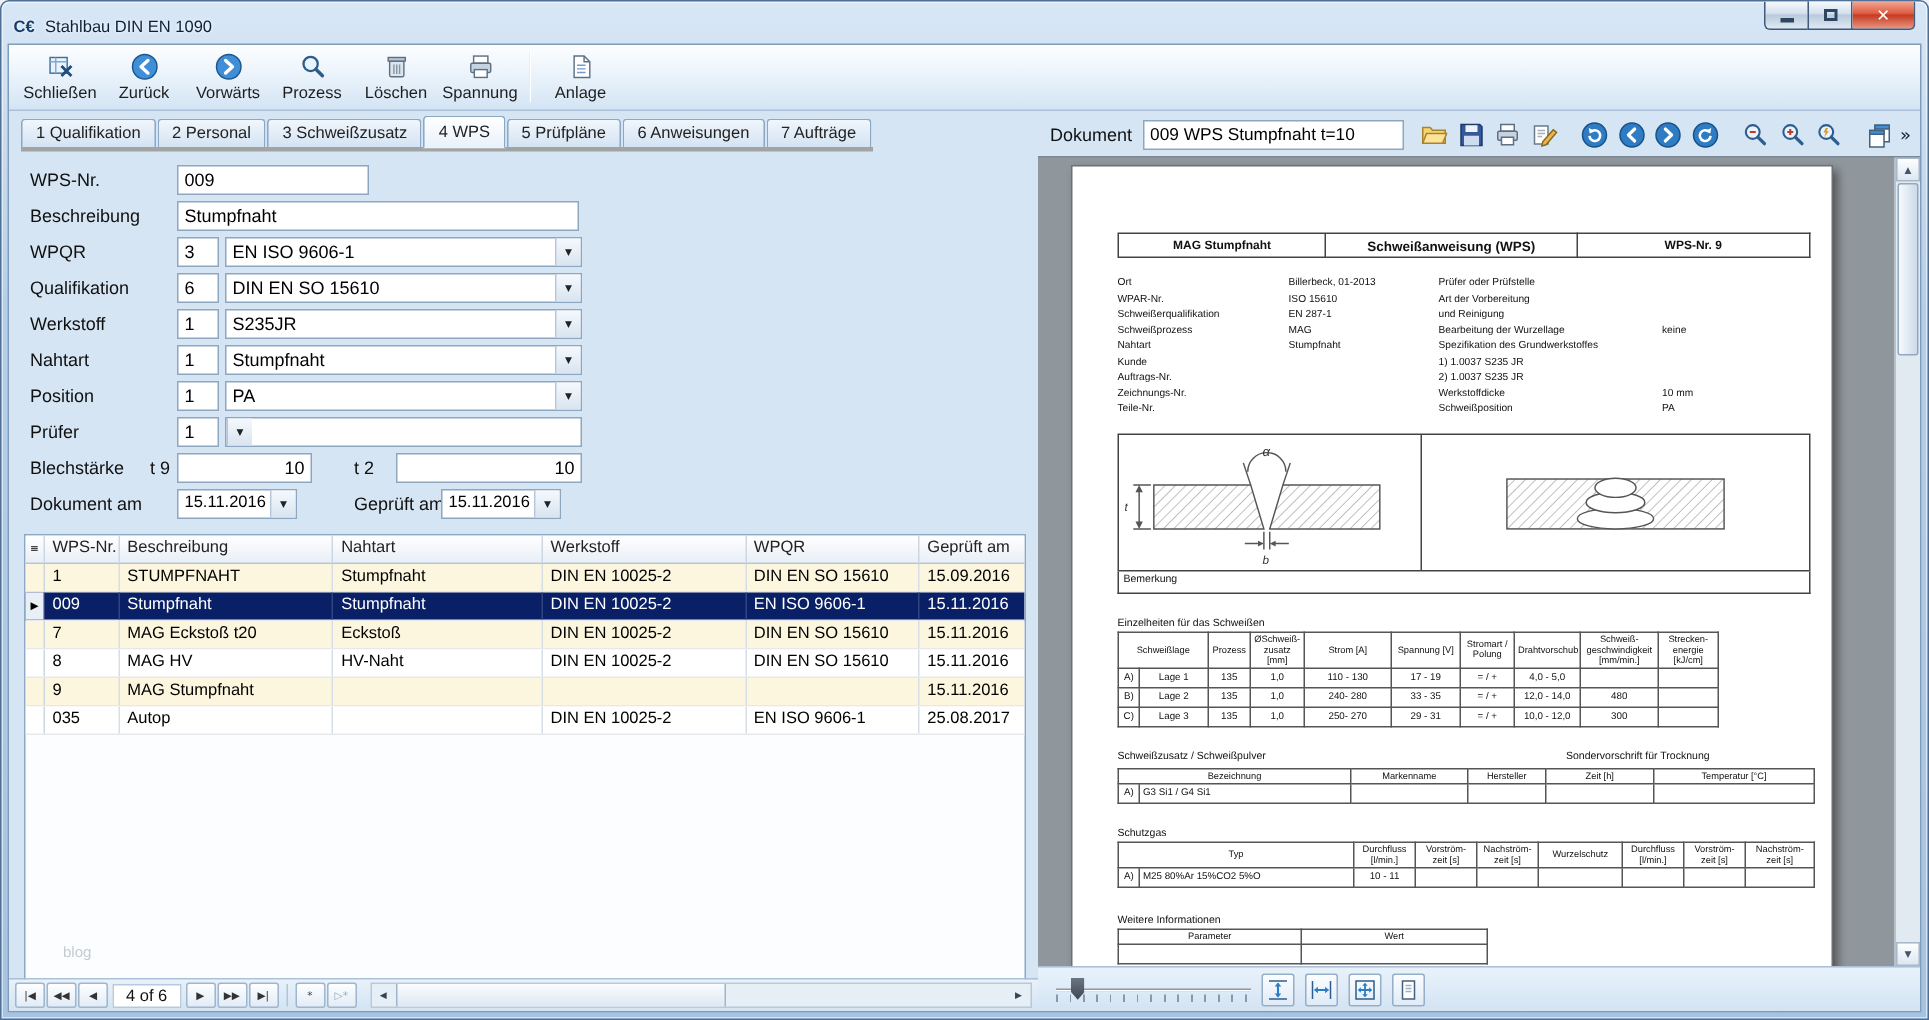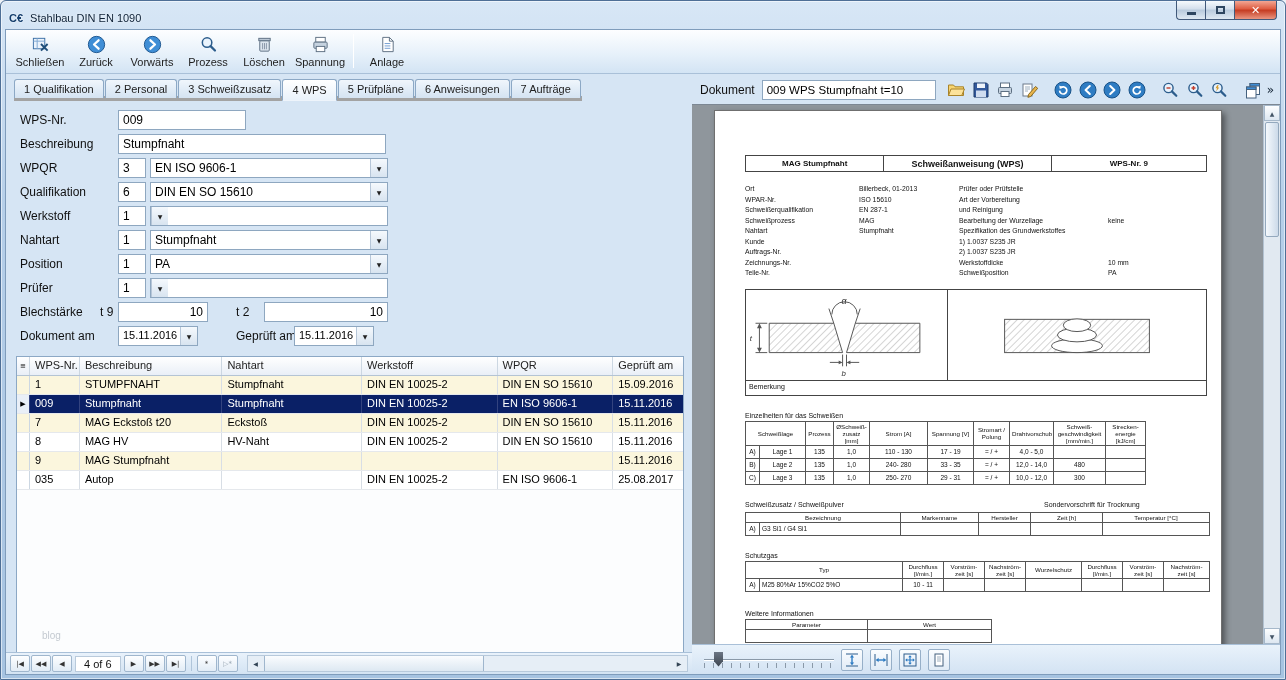--- a/index.html
+++ b/index.html
@@ -28,21 +28,21 @@
   .tbtn{min-width:56px;height:40px;display:flex;flex-direction:column;align-items:center;justify-content:center;gap:2px;border:1px solid transparent;border-radius:3px;background:transparent;cursor:default}
   .tbtn svg{width:19px;height:19px}
   .tlabel{font-size:11px;color:#1e1e1e;white-space:nowrap}
   .tsep{width:1px;height:34px;background:#aec4da;border-right:1px solid #fff;margin:0 5px}
 
   .content{position:absolute;top:44px;left:0;right:0;bottom:0}
   .left-pane{position:absolute;top:0;left:0;width:686px;bottom:0}
   .right-pane{position:absolute;top:0;left:686px;right:0;bottom:0}
 
   
-  .tabstrip{position:absolute;top:5px;left:8px;height:22px;display:flex;border-bottom:5px solid #a3a3a3}
+  .tabstrip{position:absolute;top:5px;left:8px;height:22px;display:flex;align-items:flex-end;border-bottom:3px solid #a3a3a3}
   .tab{height:19px;padding:0 9px;font-size:11px;display:flex;align-items:center;background:linear-gradient(#f0f6fc,#d4e3f2);border:1px solid #8ca8c5;border-bottom:none;border-radius:3px 3px 0 0;margin-right:1px;color:#222;white-space:nowrap}
   .tab.active{height:22px;background:linear-gradient(#ffffff,#e9f2fb);margin-bottom:-1px;border-bottom:1px solid #eef4fb;z-index:2}
 
   
   .formarea{position:absolute;top:26px;left:0;right:0;height:258px}
   .frow{position:absolute;left:14px;right:8px;height:20px}
   .flabel{position:absolute;left:0;top:3px;font-size:12px;color:#101010;white-space:nowrap}
   .fin{position:absolute;top:0;height:20px;border:1px solid #8ea7c0;background:#fff;font:12px "Liberation Sans",sans-serif;padding:0 4px;color:#000}
   .fin.right{text-align:right}
   .combo{position:absolute;top:0;height:20px;border:1px solid #8ea7c0;background:#fff;display:flex}
@@ -252,20 +252,21 @@
             <input class="fin" style="left: 98px; width: 28px;" value="6">
             <div class="combo" style="left:130px;width:238px">
               <span class="cval">DIN EN SO 15610</span>
               <span class="cbtn glyph">▼</span>
             </div>
           </div>
           <div class="frow" style="top:106px">
             <span class="flabel">Werkstoff</span>
             <input class="fin" style="left: 98px; width: 28px;" value="1">
             <div class="combo" style="left:130px;width:238px">
+              <span class="cval">S235JR</span>
               <span class="cbtn glyph">▼</span>
             </div>
           </div>
           <div class="frow" style="top:130px">
             <span class="flabel">Nahtart</span>
             <input class="fin" style="left: 98px; width: 28px;" value="1">
             <div class="combo" style="left:130px;width:238px">
               <span class="cval">Stumpfnaht</span>
               <span class="cbtn glyph">▼</span>
             </div>

